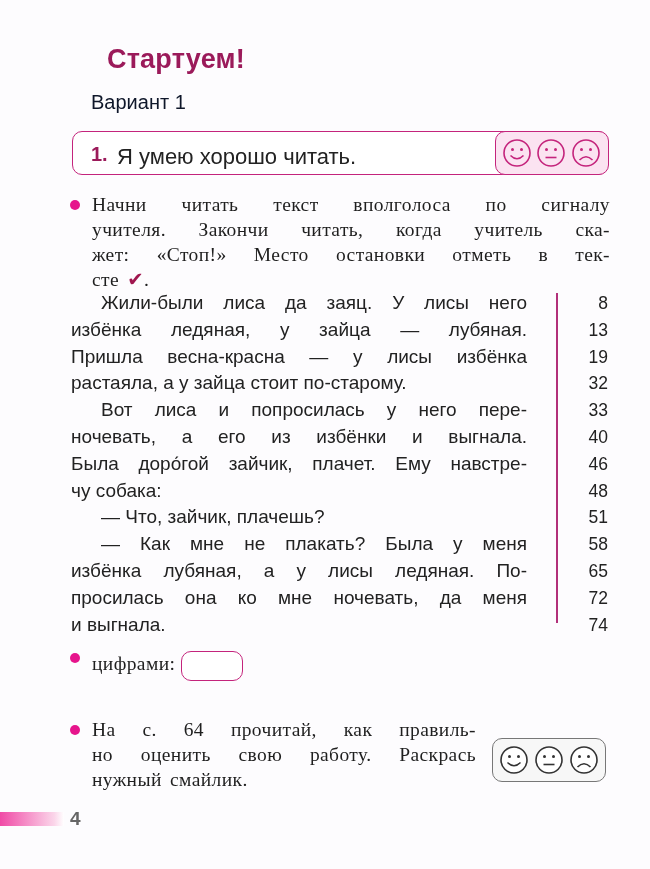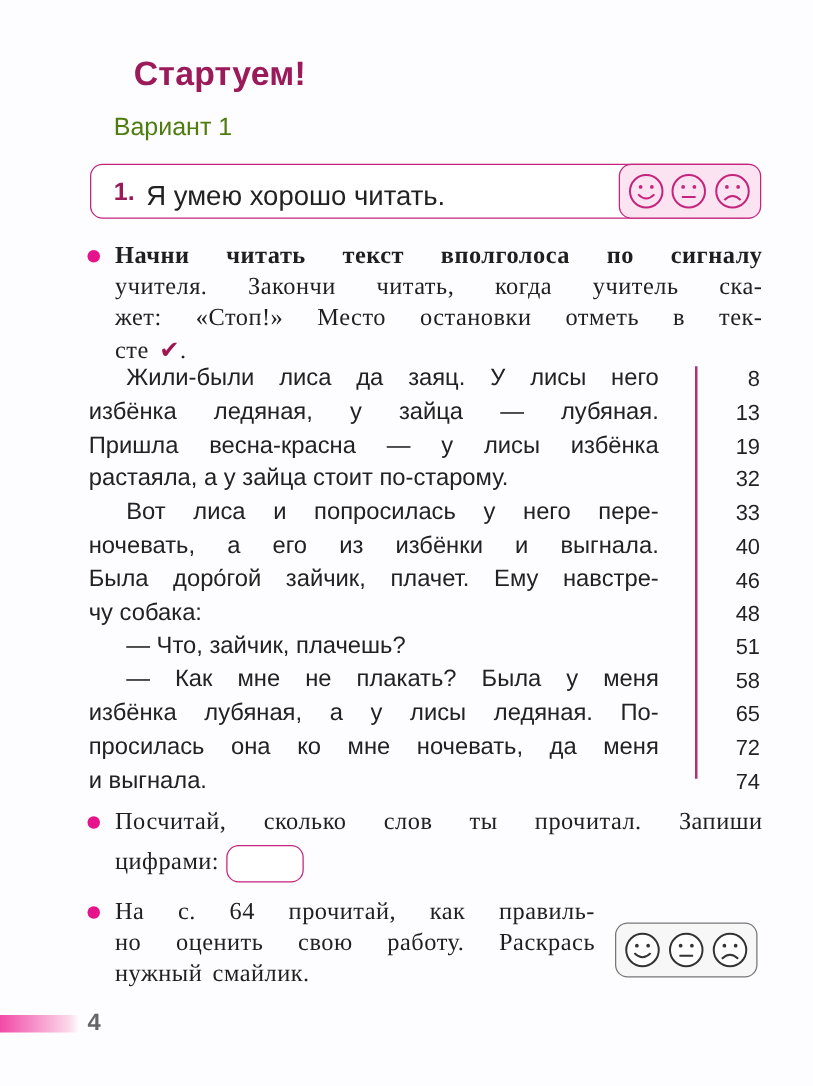--- a/index.html
+++ b/index.html
@@ -6,21 +6,21 @@
     body {
       width: 650px; height: 869px; background: #fdfcfe; position: relative; overflow: hidden;
       font-family: "Liberation Sans", sans-serif; color: #1f1f1f;
     }
     .title {
       position: absolute; left: 91px; top: 44px; font-size: 27px; font-weight: bold; color: #9b1a5a;
       letter-spacing: 0.2px;
       margin-left: 16px;
     }
     .subtitle {
-      position: absolute; left: 91px; top: 91px; font-size: 20px; color: #4d7c0f;
+      position: absolute; left: 91px; top: 91px; font-size: 20px; color: #0f172a;
     }
     .task-box {
       position: absolute; left: 72px; top: 131px; width: 536px; height: 44px;
       border: 1.5px solid #c4247c; border-radius: 10px; background: #fff; box-sizing: border-box;
     }
     .task-num {
       position: absolute; left: 18px; top: 11px; font-size: 20px; font-weight: bold; color: #9b1a5a;
     }
     .task-text {
       position: absolute; left: 44px; top: 12px; font-size: 22px; color: #222;
@@ -80,21 +80,21 @@
           <circle cx="19.5" cy="11.5" r="1.5" fill="#c4247c"></circle>
           <path d="M8.5 22 Q15 15.5 21.5 22" fill="none" stroke="#c4247c" stroke-width="1.6"></path>
         </svg>
     </span>
   </div>
 </div>
 
 <div class="bullet-block" style="top:192px; width:540px; height:95px;">
   <span class="bullet" style="top:8px;"></span>
   <div class="bullet-text" style="width:518px;">
-    <div style="text-align:justify; text-align-last:justify;font-weight:bold;">Начни читать текст вполголоса по сигналу</div>
+    <div style="text-align:justify; text-align-last:justify;">Начни читать текст вполголоса по сигналу</div>
     <div style="text-align:justify; text-align-last:justify;font-family:Liberation Serif, serif;">учителя. Закончи читать, когда учитель ска-</div>
     <div style="text-align:justify; text-align-last:justify;">жет: «Стоп!» Место остановки отметь в тек-</div>
     <div><span>сте</span> <span class="check">✔</span><span>.</span></div>
   </div>
 </div>
 
 <div class="story">
   <span class="story-line indent">Жили-были лиса да заяц. У лисы него</span>
   <span class="story-line">избёнка ледяная, у зайца — лубяная.</span>
   <span class="story-line">Пришла весна-красна — у лисы избёнка</span>
@@ -124,21 +124,20 @@
   <div>51</div>
   <div>58</div>
   <div>65</div>
   <div>72</div>
   <div>74</div>
 </div>
 
 <div class="bullet-block" style="top:645px; width:540px; height:60px;">
   <span class="bullet" style="top:8px;"></span>
   <div class="bullet-text" style="width:518px;">
-    <div style="text-align:justify; text-align-last:justify;">Посчитай, сколько слов ты прочитал. Запиши</div>
     <div style="margin-top:6px;"><span>цифрами:</span><span class="answer-box"></span></div>
   </div>
 </div>
 
 <div class="bullet-block" style="top:717px; width:420px; height:80px;">
   <span class="bullet" style="top:8px;"></span>
   <div class="bullet-text" style="width:384px;">
     <div style="text-align:justify; text-align-last:justify;">На с. 64 прочитай, как правиль-</div>
     <div style="text-align:justify; text-align-last:justify;">но оценить свою работу. Раскрась</div>
     <div>нужный смайлик.</div>

